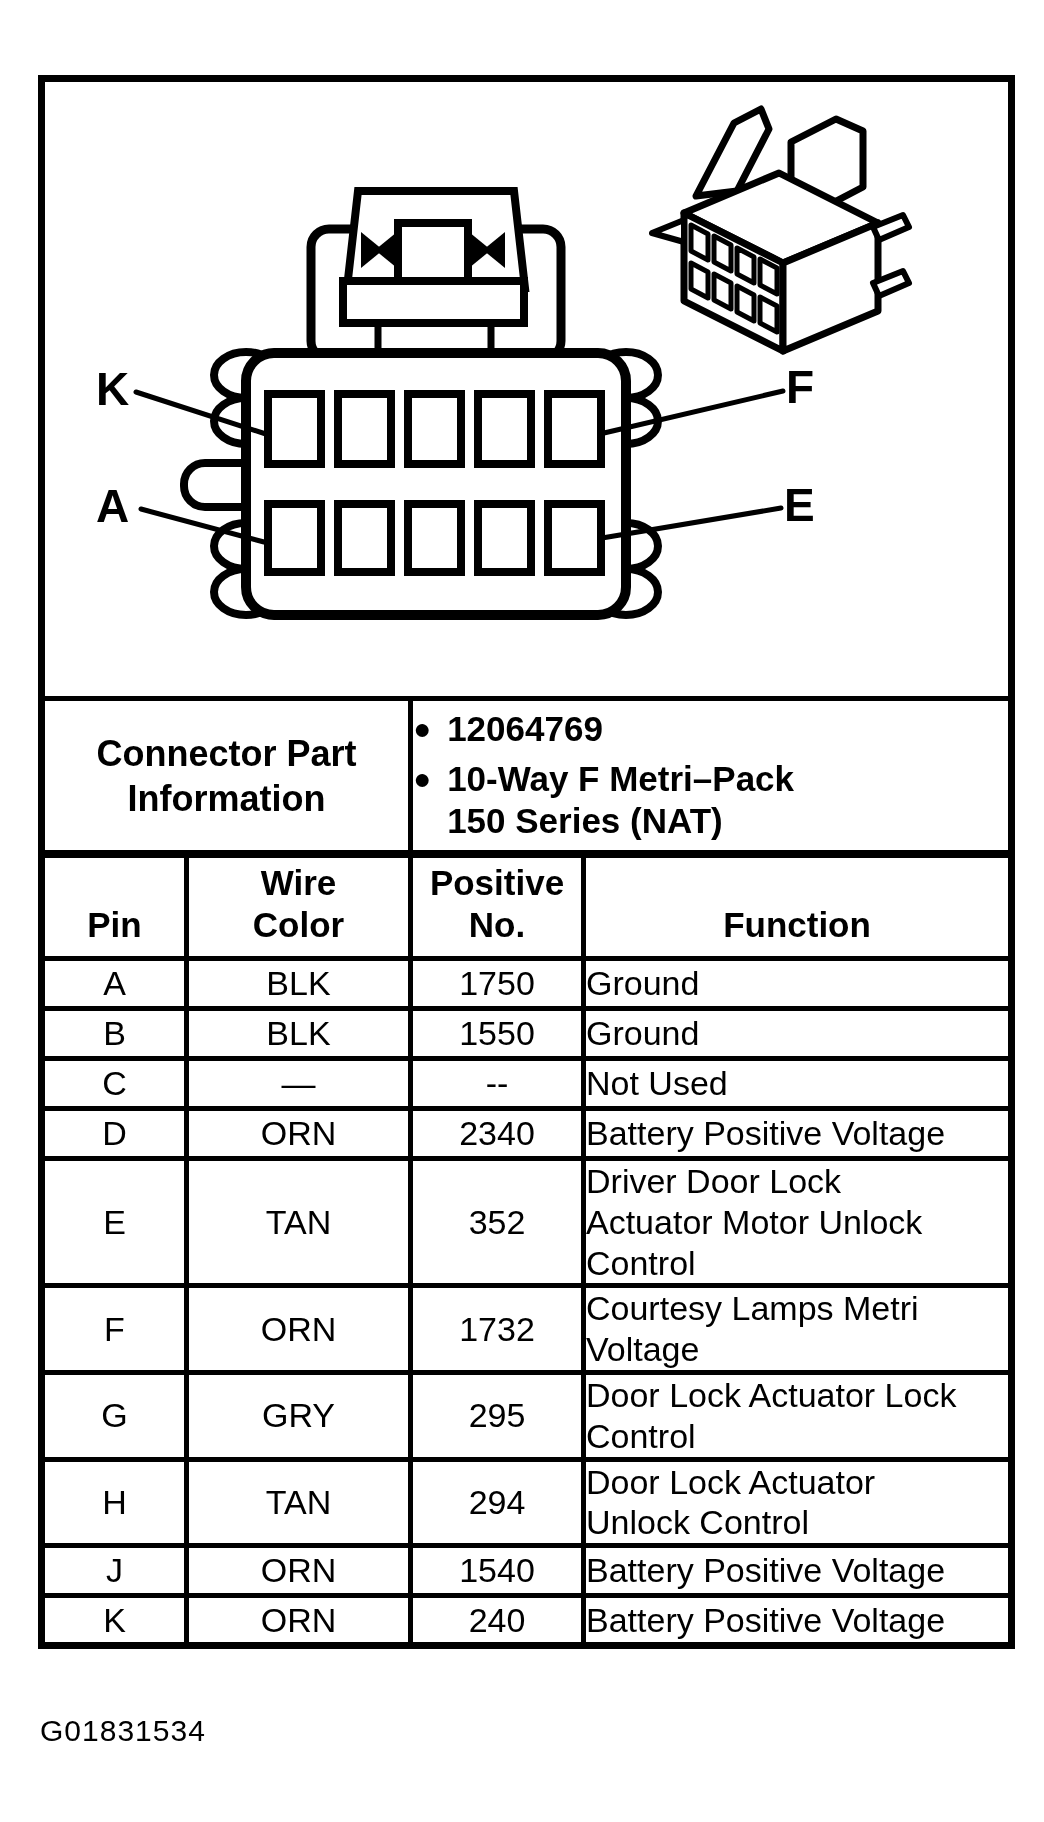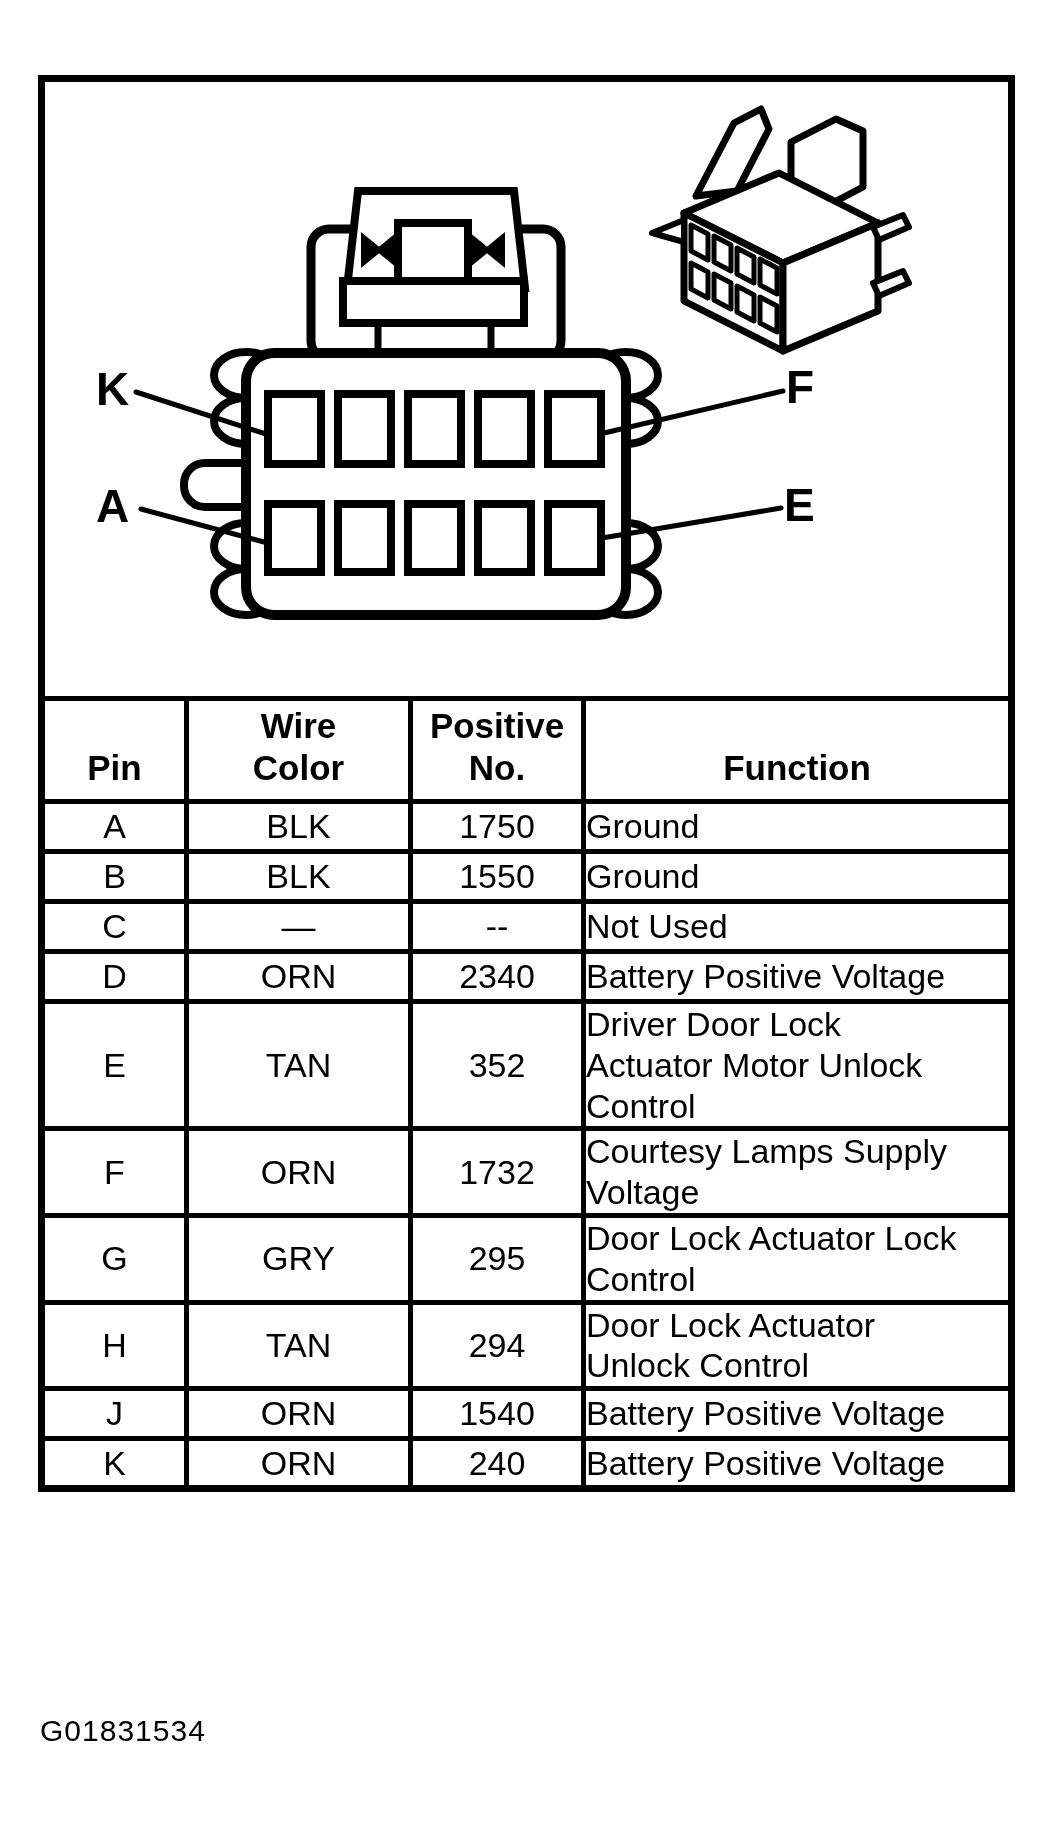--- a/index.html
+++ b/index.html
@@ -195,20 +195,35 @@
               <path class="wh" d="M736,247 L753,256 L753,282 L736,273 Z" stroke-width="5"></path>
               <path class="wh" d="M759,258 L776,267 L776,293 L759,284 Z" stroke-width="5"></path>
               <path class="wh" d="M690,262 L707,271 L707,297 L690,288 Z" stroke-width="5"></path>
               <path class="wh" d="M713,273 L730,282 L730,308 L713,299 Z" stroke-width="5"></path>
               <path class="wh" d="M736,285 L753,294 L753,320 L736,311 Z" stroke-width="5"></path>
               <path class="wh" d="M759,296 L776,305 L776,331 L759,322 Z" stroke-width="5"></path>
             </g>
           </svg>
         </td>
       </tr>
+      <tr class="partinfo-row">
+        <td class="pi-label" colspan="2">Connector Part
+Information</td>
+        <td class="pi-values" colspan="2">
+          <div class="bullet-row">
+            <span class="dot">●</span>
+            <span class="bullet-text">12064769</span>
+          </div>
+          <div class="bullet-row">
+            <span class="dot">●</span>
+            <span class="bullet-text">10-Way F Metri–Pack
+150 Series (NAT)</span>
+          </div>
+        </td>
+      </tr>
       <tr class="head-row">
         <th>Pin</th>
         <th>Wire
 Color</th>
         <th>Positive
 No.</th>
         <th>Function</th>
       </tr>
       </tbody>
       <tbody class="rows" id="pin-rows">
@@ -246,21 +261,21 @@
     <td class="c-circ">352</td>
     <td class="c-func">Driver Door Lock
 Actuator Motor Unlock
 Control</td>
   </tr>
 
   <tr>
     <td class="c-pin">F</td>
     <td class="c-wire">ORN</td>
     <td class="c-circ">1732</td>
-    <td class="c-func">Courtesy Lamps Supply
+    <td class="c-func">Courtesy Lamps Metri
 Voltage</td>
   </tr>
 
   <tr>
     <td class="c-pin">G</td>
     <td class="c-wire">GRY</td>
     <td class="c-circ">295</td>
     <td class="c-func">Door Lock Actuator Lock
 Control</td>
   </tr>

